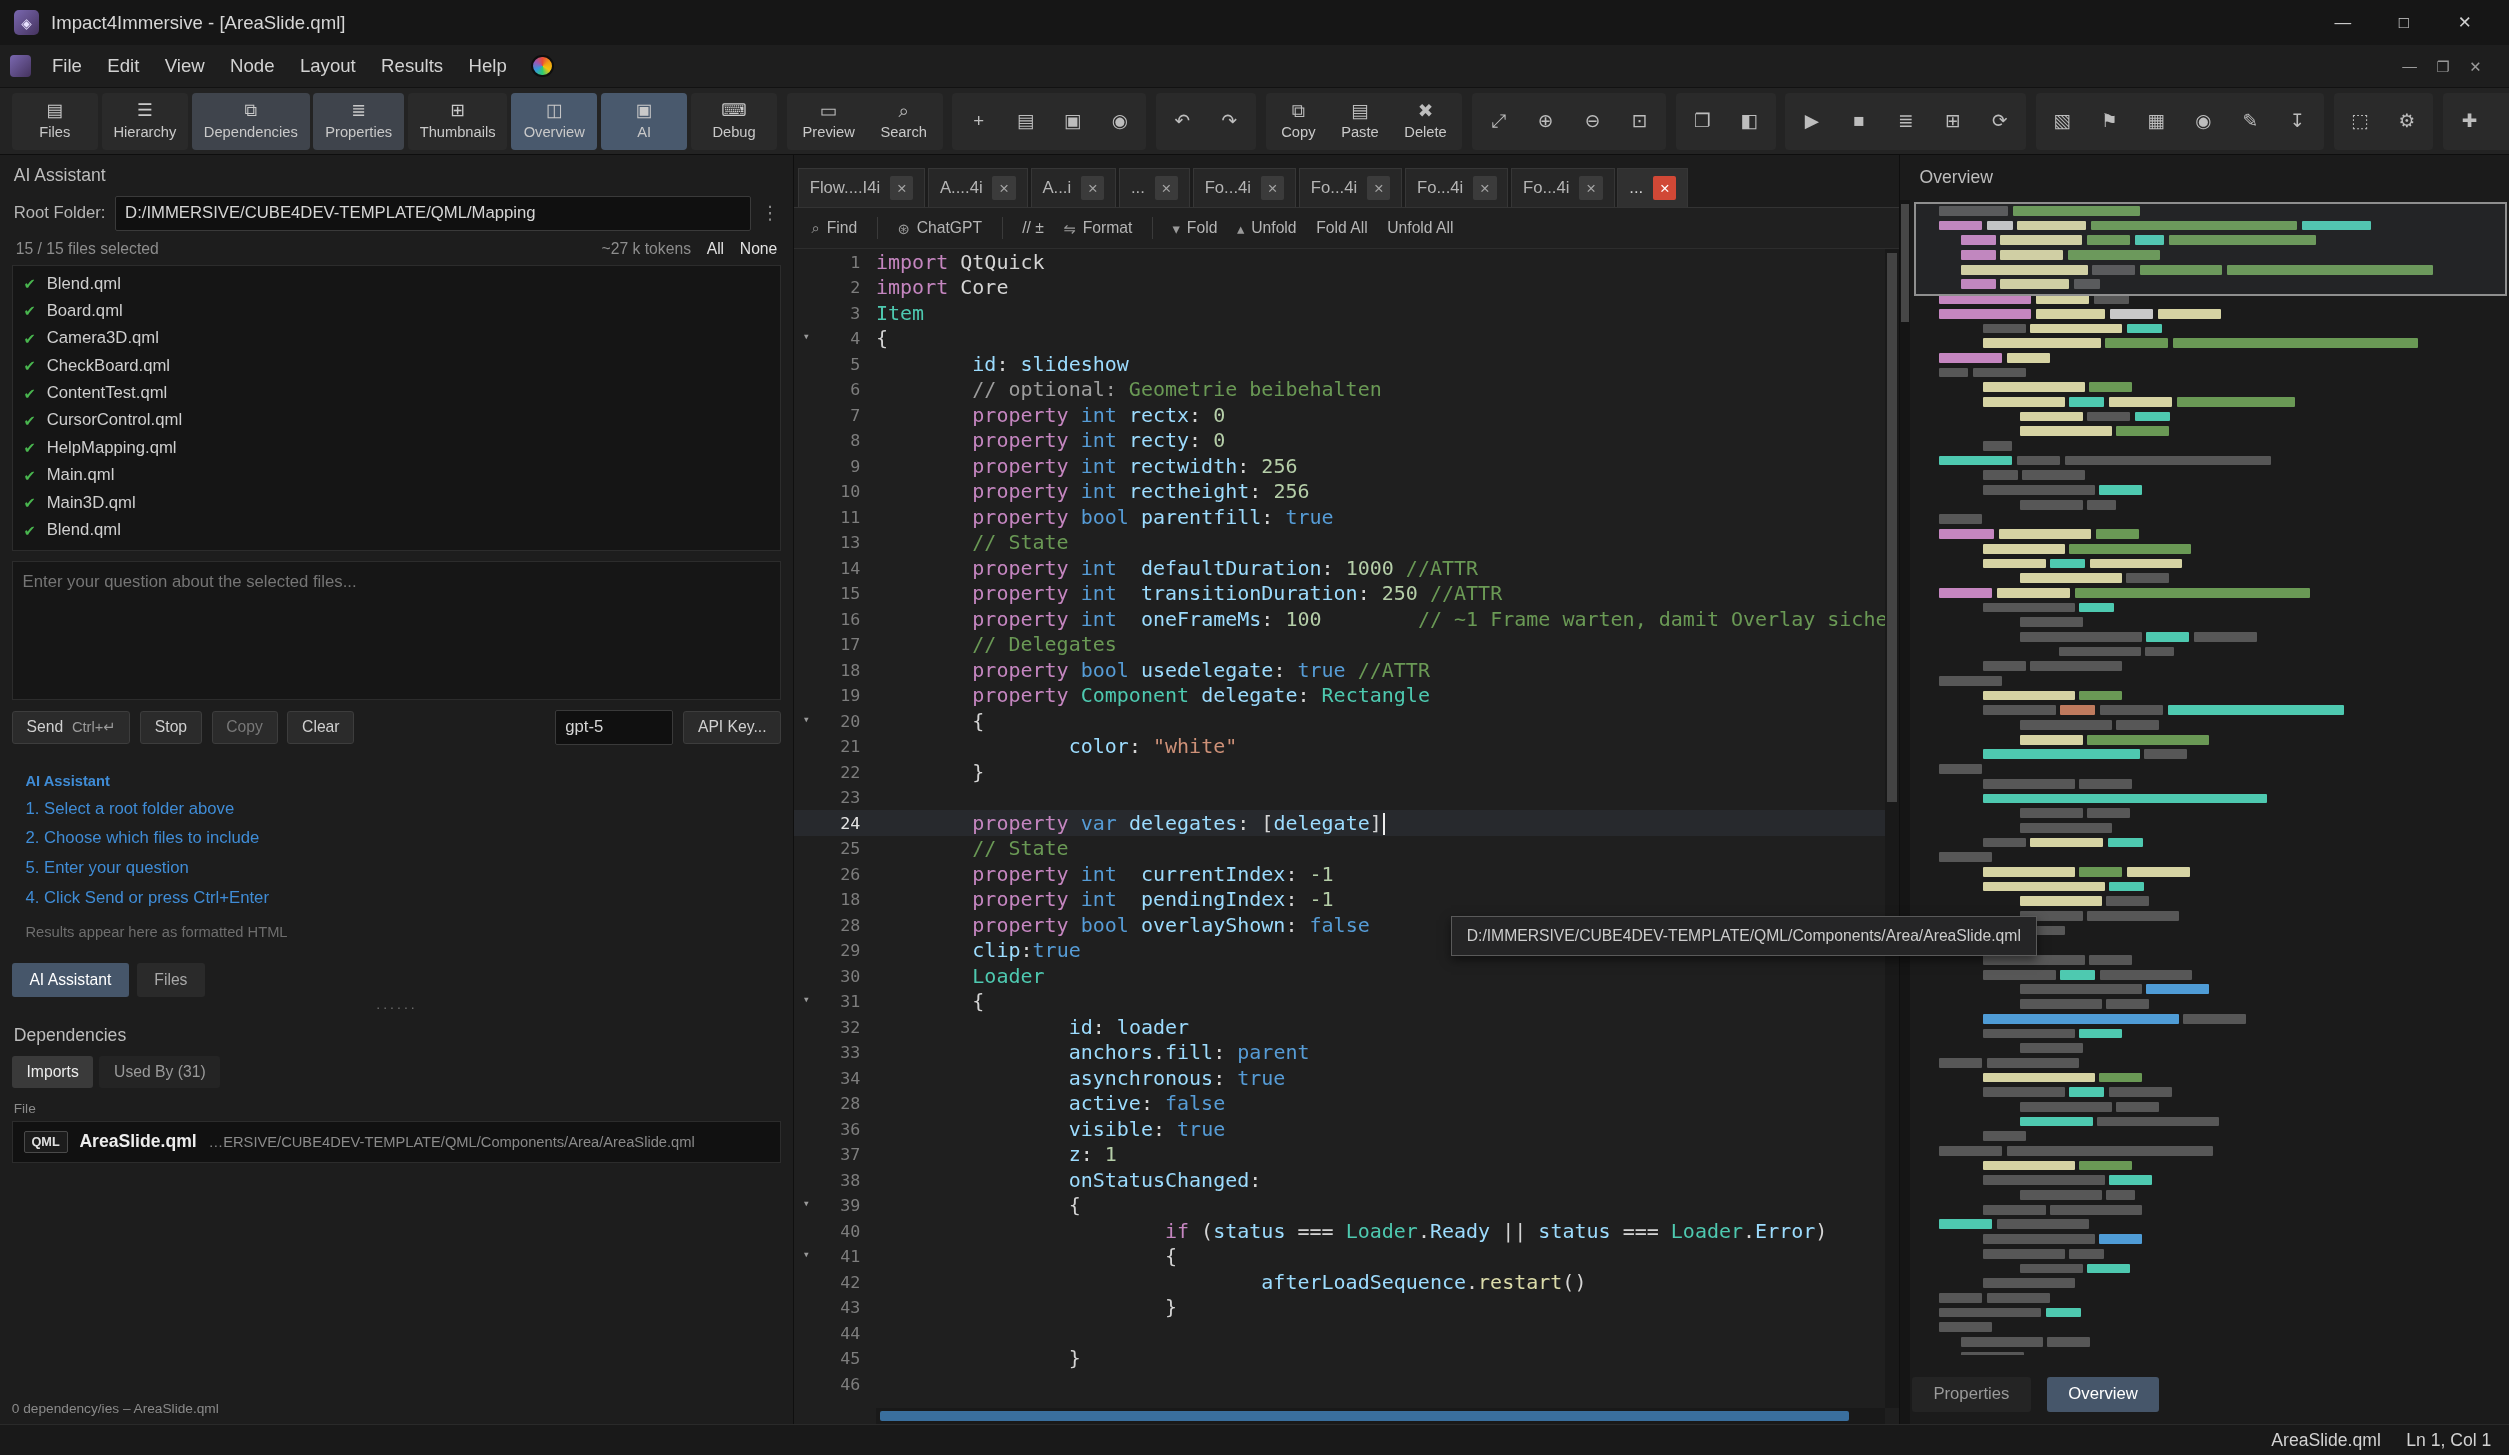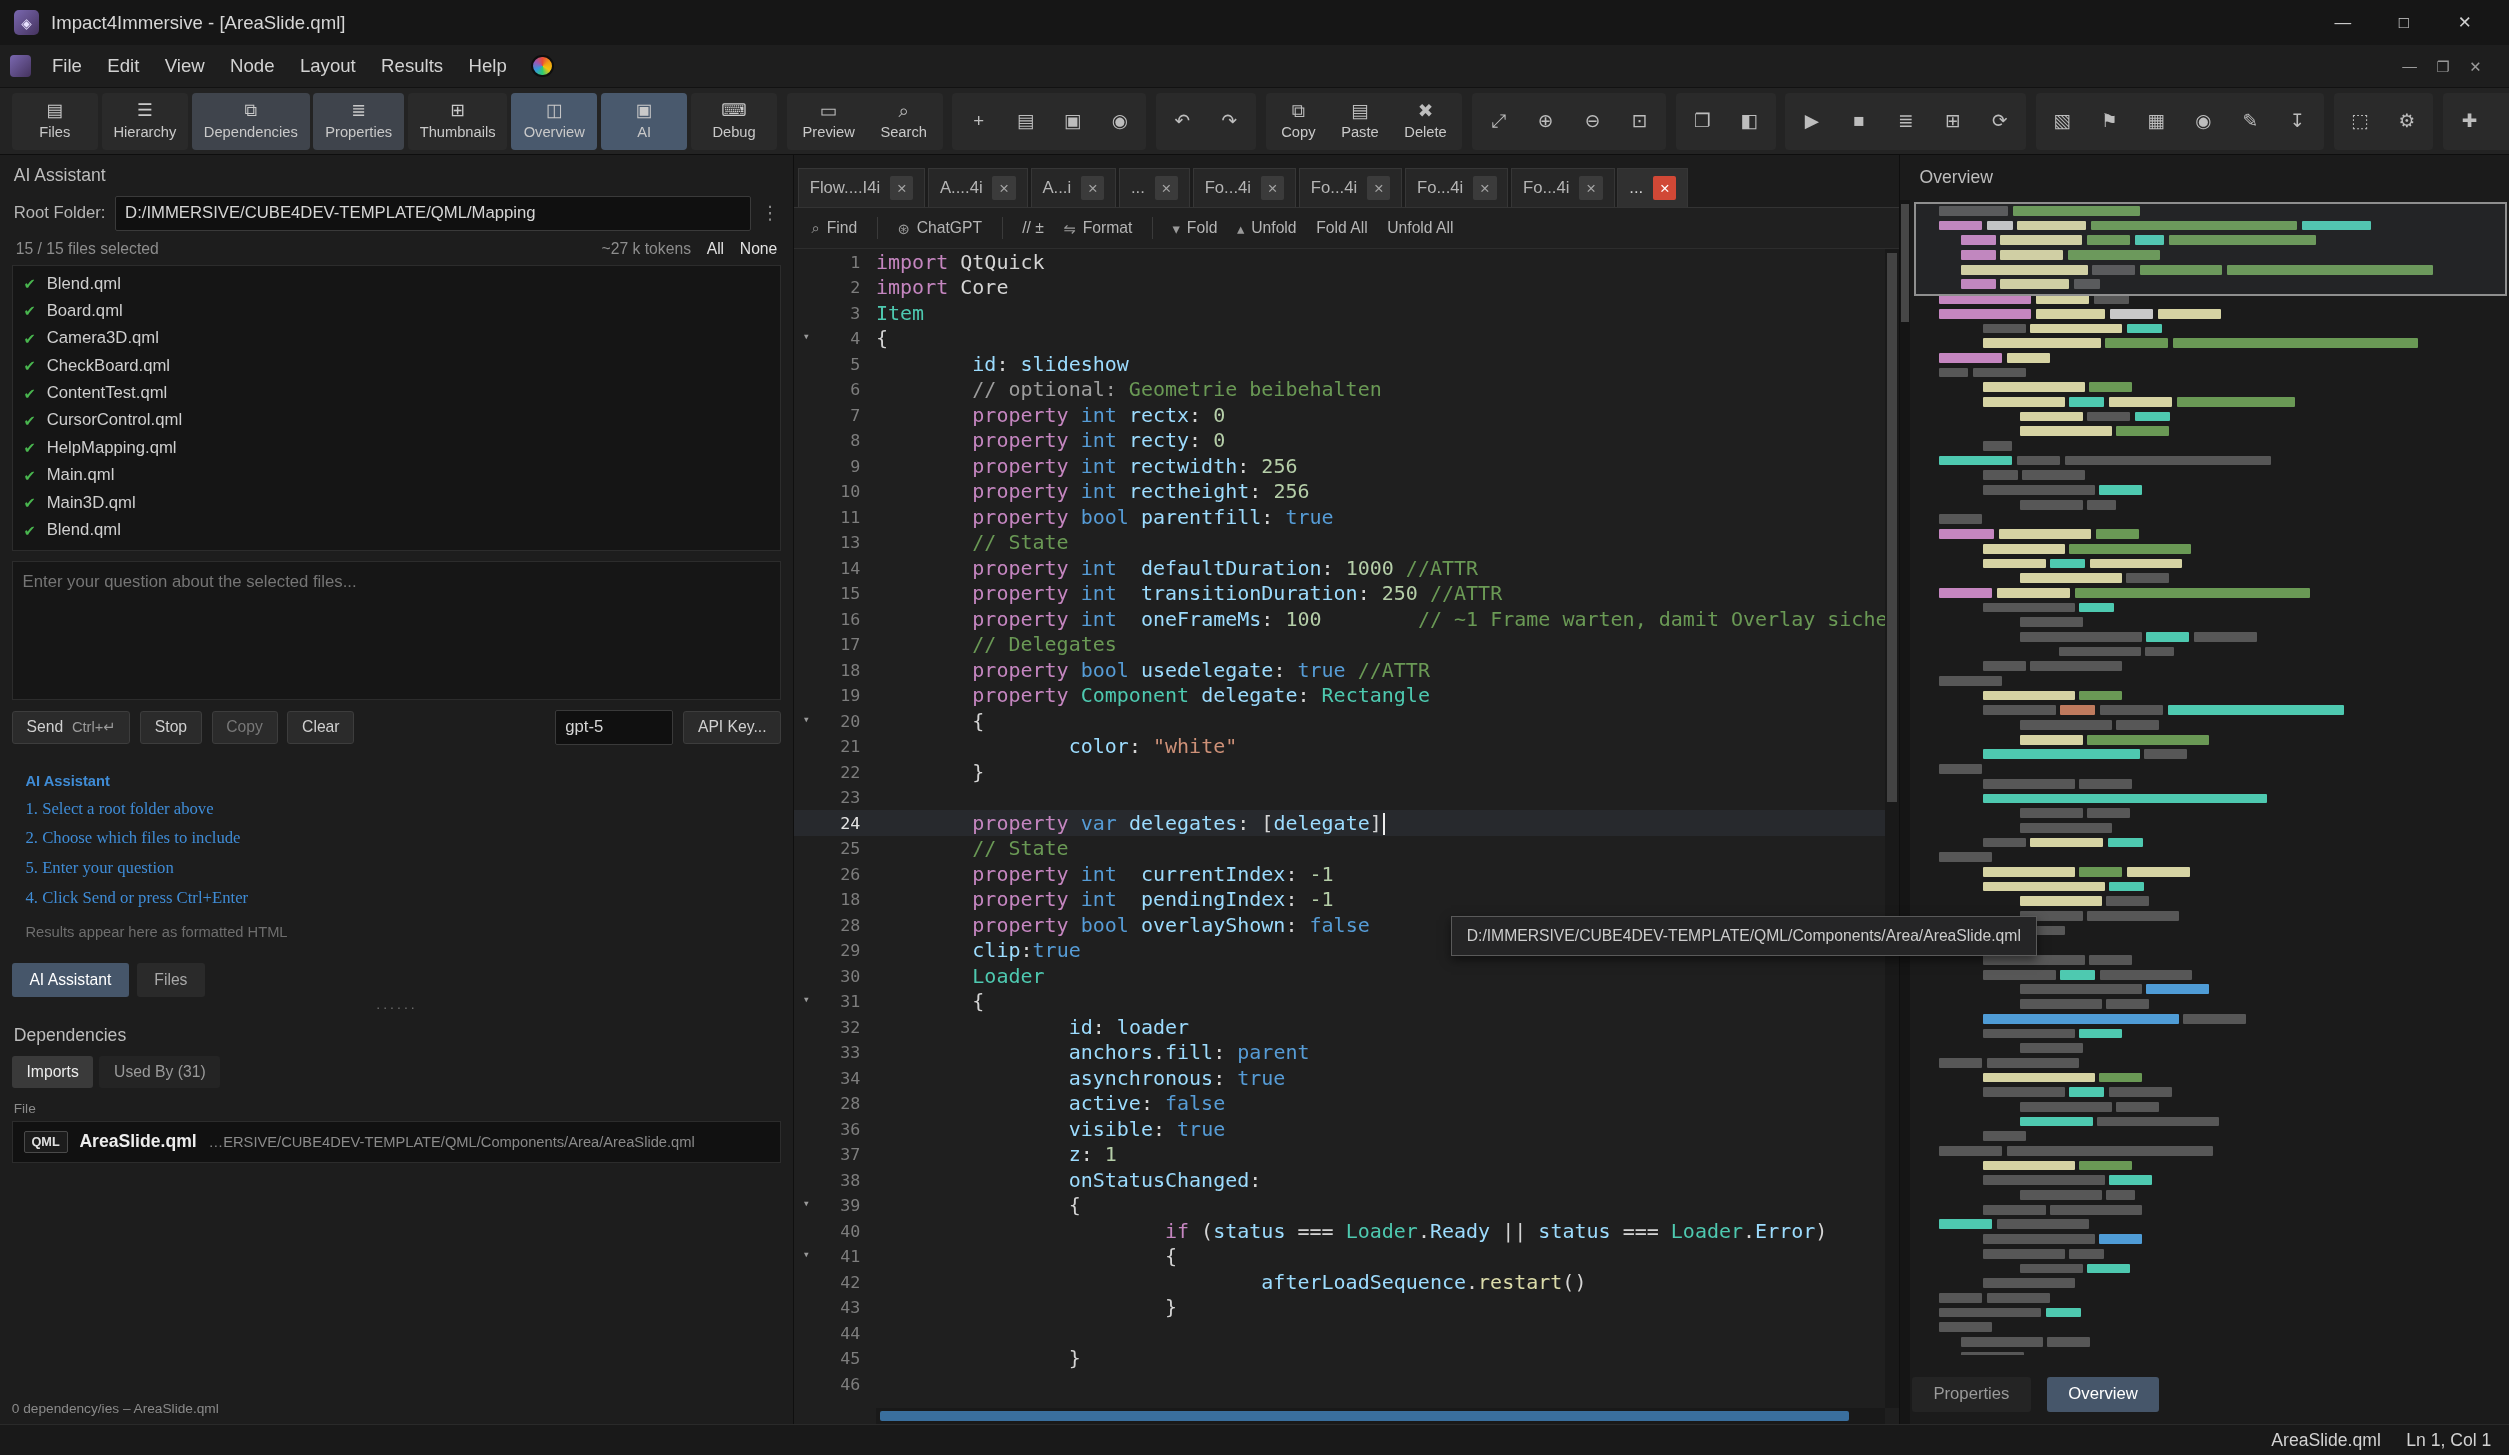--- a/index.html
+++ b/index.html
@@ -74,21 +74,21 @@
   .question-box { margin:9.8px 11.8px 3.9px; height:139px; background:#161616; border:1px solid #2c2c2c;
                   resize:none; color:#d0d0d0; font-size:16.7px; padding:9.8px; font-family:inherit; }
   .ai-actions { display:flex; align-items:center; gap:9.8px; padding:5.9px 11.8px; }
   .btn { background:#2b2b2b; border:1px solid #3d3d3d; color:#d0d0d0; font-size:15.7px;
          padding:6.9px 13.7px; border-radius:2.9px; font-family:inherit; white-space:nowrap; }
   .btn.dim { color:#787878; }
   .kbd { color:#9a9a9a; margin-left:8.8px; font-size:14.7px; }
   .model-input { width:118px; margin-left:auto; }
   .instructions { margin:11.8px 11.8px 3.9px; padding:9.8px 13.7px; font-size:16.7px; color:#3f8cd6; }
   .instructions .ih { font-weight:bold; font-size:14.7px; margin-bottom:9.8px; }
-  .inst-step { margin-bottom:9.8px;font-family:Liberation Serif, serif; }
+  .inst-step { margin-bottom:9.8px; }
   .instructions .note { color:#6e6e6e; margin-top:15.7px; font-size:14.7px; }
   .ai-tabs { display:flex; gap:7.8px; padding:9.8px 11.8px 5.9px; }
   .ptab { padding:7.8px 17.6px; font-size:15.7px; background:#2a2a2a; color:#a8a8a8; border-radius:2.9px; }
   .ptab.active { background:#46566a; color:#fff; }
   .splitter { text-align:center; color:#6a6a6a; font-size:14.7px; letter-spacing:2px; height:12.7px; line-height:8.8px; }
   .dep-tabs { display:flex; gap:5.9px; padding:3.9px 11.8px 5.9px; }
   .dtab { padding:6.9px 14.7px; font-size:15.7px; background:#242424; color:#9a9a9a; border-radius:2.9px; }
   .dtab.active { background:#3a3a3a; color:#ececec; }
   .filter-row { display:flex; gap:7.8px; padding:3.9px 11.8px; align-items:center; }
   .filter-row input { flex:1; min-width:0; }

